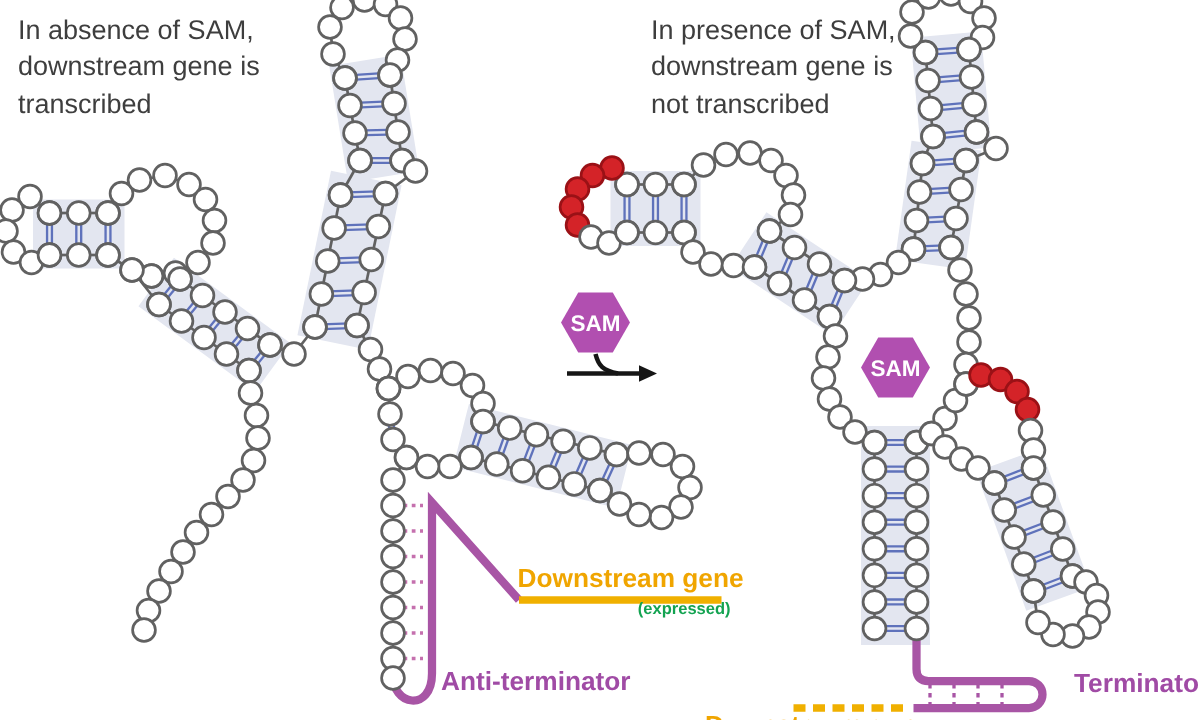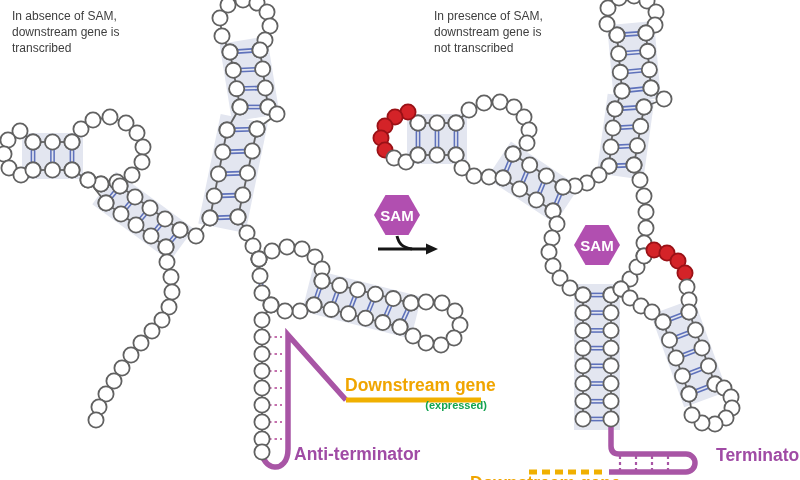--- a/index.html
+++ b/index.html
@@ -1,18 +1,18 @@
 <!DOCTYPE html>
 <html><head>
 <meta charset="utf-8">
 <style>
   html,body{margin:0;padding:0;background:#ffffff;}
   body{width:800px;height:480px;position:relative;overflow:hidden;
        font-family:"Liberation Sans",sans-serif;}
-  .hdr{position:absolute;white-space:pre-line;font-size:12px;line-height:1.35;
+  .hdr{position:absolute;white-space:pre-line;font-size:18px;line-height:1.35;
        color:#3e3e3e;}
   #hdrL{left:12px;top:8px;width:210px;}
   #hdrR{left:434px;top:8px;width:230px;}
   svg{position:absolute;left:0;top:0;}
   svg text{font-family:"Liberation Sans",sans-serif;}
   .lbl-purple{fill:#a04ba5;font-weight:bold;font-size:17.5px;}
   .lbl-orange{fill:#f0a500;font-weight:bold;font-size:17.5px;}
   .lbl-green{fill:#13a351;font-weight:bold;font-size:11px;}
   .lbl-sam{fill:#ffffff;font-weight:bold;font-size:15px;text-anchor:middle;}
   .hexagon{fill:#b14fb0;}

